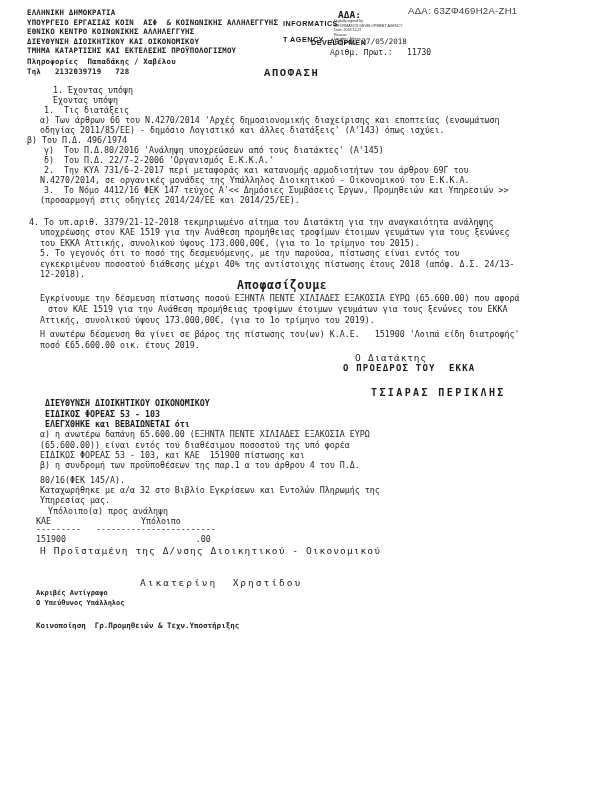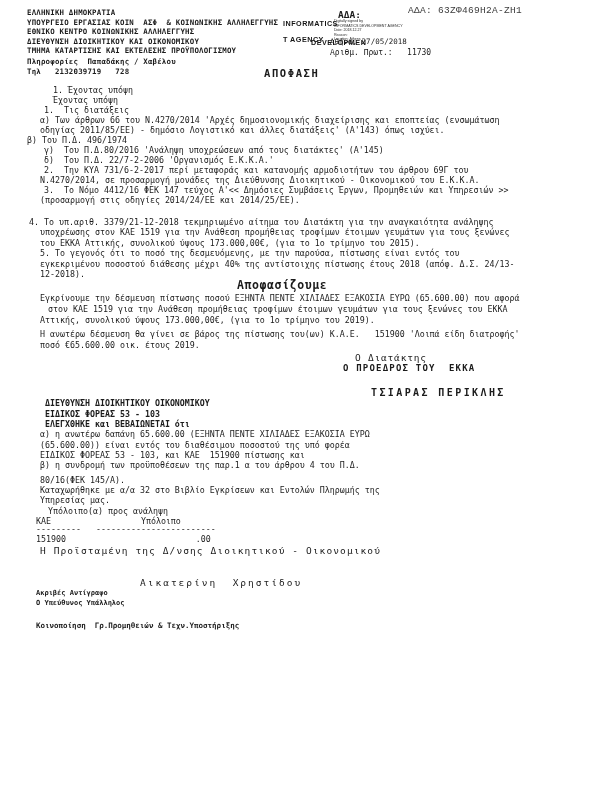--- a/index.html
+++ b/index.html
@@ -7,26 +7,26 @@
     position:relative; width:612px; height:792px; margin:0 auto;
     background:#ffffff; overflow:hidden;
     font-family:"DejaVu Sans Mono", monospace;
   }
   .t {
     position:absolute; white-space:pre; color:#1b1b1b;
     font-family:"DejaVu Sans Mono", monospace;
     font-size:8.3px; line-height:9px;
   }
   .hd    { font-size:7.4px; font-weight:bold; letter-spacing:0.2px; }
-  .title { font-size:10.5px; font-weight:bold; letter-spacing:1.6px; }
+  .title { font-size:10.5px; font-weight:bold; letter-spacing:1.6px;font-family:Liberation Mono, monospace; }
   .decide{ font-size:11.5px; font-weight:bold; letter-spacing:0.6px; }
   .b     { font-weight:bold; }
   .small { font-size:7px; }
   .small2{ font-size:7.5px; }
-  .ada   { font-family:Liberation Mono, monospace; font-size:9.5px; color:#3c3c3c; letter-spacing:0.3px; }
+  .ada   { font-family:Liberation Sans, sans-serif; font-size:9.5px; color:#3c3c3c; letter-spacing:0.3px; }
   .stampbig { font-family:"Liberation Sans", sans-serif; font-size:7.2px; font-weight:bold;
               color:#161616; letter-spacing:0.5px; line-height:8px; }
   .tiny  { font-family:"Liberation Sans", sans-serif; font-size:3.6px; line-height:4.2px; color:#2a2a2a; }
   .sig1  { font-size:9.5px; letter-spacing:0.8px; }
   .sig2  { font-size:9px; font-weight:bold; letter-spacing:1.2px; }
   .name  { font-size:10px; font-weight:bold; letter-spacing:2.4px; }
   .ftitle{ font-size:9.5px; letter-spacing:1.1px; }
   .fname { font-size:9.5px; letter-spacing:2px; }
 </style>
 </head>
@@ -65,21 +65,21 @@
   <div>
     <div class="t" style="left:53px; top:85.5px;">1. Έχοντας υπόψη</div>
     <div class="t" style="left:53px; top:95.5px;">Έχοντας υπόψη</div>
     <div class="t" style="left:44px; top:105.5px;">1.  Τις διατάξεις</div>
     <div class="t" style="left:40px; top:115.5px;">α) Των άρθρων 66 του Ν.4270/2014 'Αρχές δημοσιονομικής διαχείρισης και εποπτείας (ενσωμάτωση</div>
     <div class="t" style="left:40px; top:125.5px;">οδηγίας 2011/85/ΕΕ) - δημόσιο Λογιστικό και άλλες διατάξεις' (Α'143) όπως ισχύει.</div>
     <div class="t" style="left:27px; top:135.5px;">β) Του Π.Δ. 496/1974</div>
     <div class="t" style="left:44px; top:145.5px;">γ)  Του Π.Δ.80/2016 'Ανάληψη υποχρεώσεων από τους διατάκτες' (Α'145)</div>
     <div class="t" style="left:44px; top:155.5px;">δ)  Του Π.Δ. 22/7-2-2006 'Οργανισμός Ε.Κ.Κ.Α.'</div>
     <div class="t" style="left:44px; top:165.5px;">2.  Την ΚΥΑ 731/6-2-2017 περί μεταφοράς και κατανομής αρμοδιοτήτων του άρθρου 69Γ του</div>
-    <div class="t" style="left:40px; top:175.5px;">Ν.4270/2014, σε προσαρμογή μονάδες της Διεύθυνσης Διοικητικού - Οικονομικού του Ε.Κ.Κ.Α.</div>
+    <div class="t" style="left:40px; top:175.5px;">Ν.4270/2014, σε οργανικές μονάδες της Υπάλληλος Διοικητικού - Οικονομικού του Ε.Κ.Κ.Α.</div>
     <div class="t" style="left:44px; top:185.5px;">3.  Το Νόμο 4412/16 ΦΕΚ 147 τεύχος Α'&lt;&lt; Δημόσιες Συμβάσεις Έργων, Προμηθειών και Υπηρεσιών &gt;&gt;</div>
     <div class="t" style="left:40px; top:195.5px;">(προσαρμογή στις οδηγίες 2014/24/ΕΕ και 2014/25/ΕΕ).</div>
     <div class="t" style="left:29px; top:218px;">4. Το υπ.αριθ. 3379/21-12-2018 τεκμηριωμένο αίτημα του Διατάκτη για την αναγκαιότητα ανάληψης</div>
     <div class="t" style="left:40px; top:228px;">υποχρέωσης στον ΚΑΕ 1519 για την Ανάθεση προμήθειας τροφίμων έτοιμων γευμάτων για τους ξενώνες</div>
     <div class="t" style="left:40px; top:238.5px;">του ΕΚΚΑ Αττικής, συνολικού ύψους 173.000,00€, (για το 1ο τρίμηνο του 2015).</div>
     <div class="t" style="left:40px; top:249px;">5. Το γεγονός ότι το ποσό της δεσμευόμενης, με την παρούσα, πίστωσης είναι εντός του</div>
     <div class="t" style="left:40px; top:259.5px;">εγκεκριμένου ποσοστού διάθεσης μέχρι 40% της αντίστοιχης πίστωσης έτους 2018 (απόφ. Δ.Σ. 24/13-</div>
     <div class="t" style="left:40px; top:270px;">12-2018).</div>
   </div>
 

